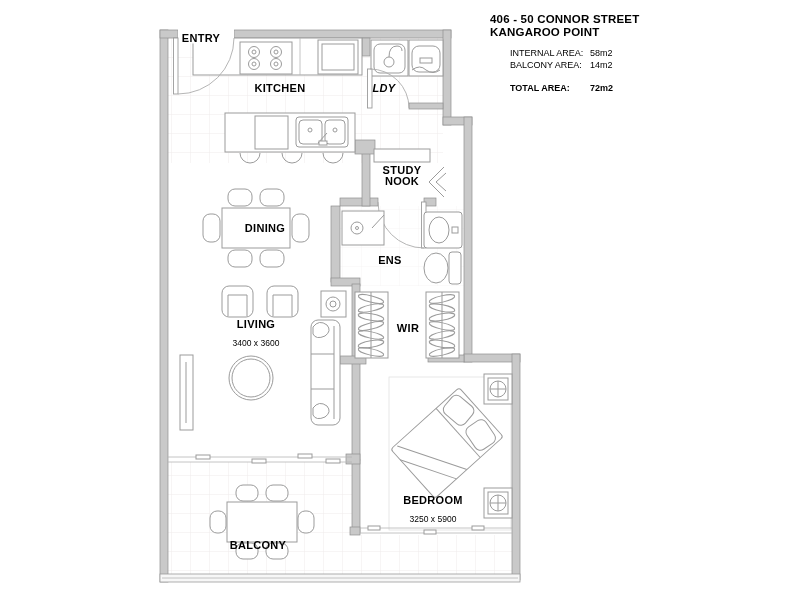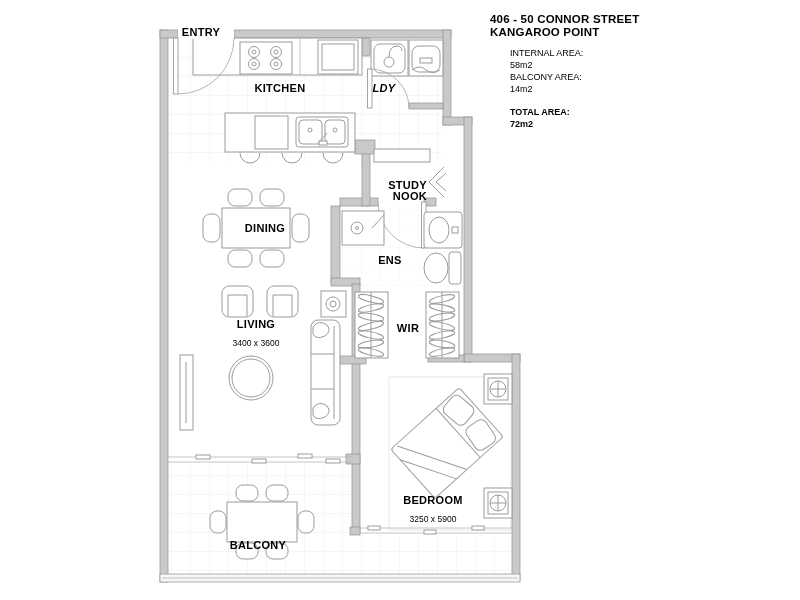--- a/index.html
+++ b/index.html
@@ -19,21 +19,21 @@
   .faint{fill:none;stroke:#e2e2e2;stroke-width:.8;}
   
   .room-label{position:absolute;transform:translate(-50%,-50%);font-size:11px;font-weight:bold;
     letter-spacing:.3px;white-space:nowrap;text-align:center;line-height:11px;}
   .room-label .dim{display:block;font-weight:normal;font-size:8.5px;letter-spacing:0;margin-top:8px;}
   .wrap2{white-space:normal;width:50px;}
   .label-bg{background:#fff;padding:0 2px;}
   .title-block{position:absolute;left:490px;top:13px;width:240px;}
   .title-line{font-size:11.5px;font-weight:bold;letter-spacing:.2px;line-height:13px;}
   .area-table{margin:8px 0 0 20px;font-size:9px;line-height:12px;}
-  .area-row{display:flex;flex-direction:column;}
+  .area-row{display:flex;}
   .area-label{width:80px;}
   .area-total{margin-top:11px;font-weight:bold;}
 </style>
 </head>
 <body>
 
 <div class="stage">
 
   <svg width="800" height="600" viewBox="0 0 800 600">
     <defs>
@@ -284,24 +284,24 @@
       <rect class="furn" x="210" y="511" width="16" height="22" rx="7"></rect>
       <rect class="furn" x="298" y="511" width="16" height="22" rx="7"></rect>
     </g>
 
     <g>
       <rect x="160" y="574" width="360" height="8" fill="#f7f7f7" stroke="#9b9b9b" stroke-width=".8"></rect>
       <line class="thin" x1="162" y1="578" x2="518" y2="578"></line>
     </g>
   </svg>
 
-  <div class="room-label" style="left:201px;top:32px;text-align:center;"><span class="label-bg">ENTRY</span></div>
+  <div class="room-label" style="left:201px;top:38px;text-align:center;"><span class="label-bg">ENTRY</span></div>
   <div class="room-label" style="left:280px;top:88px;">KITCHEN</div>
   <div class="room-label" style="left:384px;top:88px;font-style:italic;">LDY</div>
-  <div class="room-label wrap2" style="left:402px;top:191px;text-align:right;">STUDY NOOK</div>
+  <div class="room-label wrap2" style="left:402px;top:176px;">STUDY NOOK</div>
   <div class="room-label" style="left:265px;top:228px;text-align:center;">DINING</div>
   <div class="room-label" style="left:390px;top:260px;">ENS</div>
   <div class="room-label" style="left:256px;top:334px;">
     <span>LIVING</span>
     <span class="dim">3400 x 3600</span>
   </div>
   <div class="room-label" style="left:408px;top:328px;">WIR</div>
   <div class="room-label" style="left:433px;top:510px;">
     <span>BEDROOM</span>
     <span class="dim">3250 x 5900</span>

